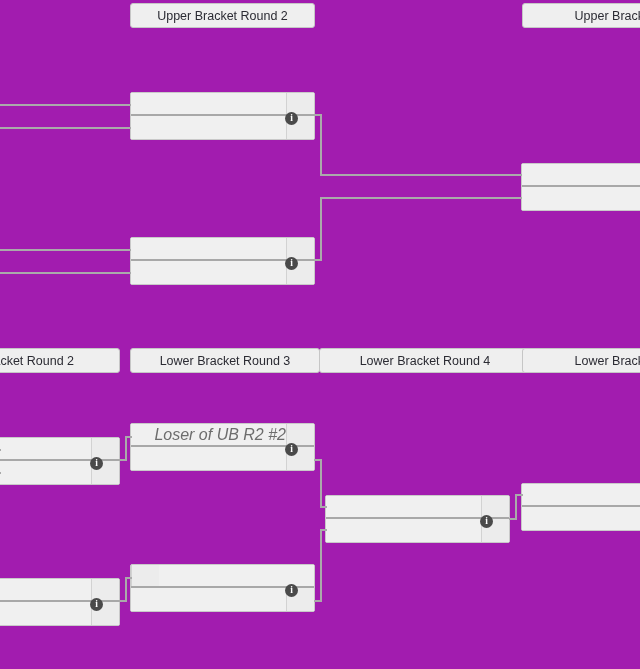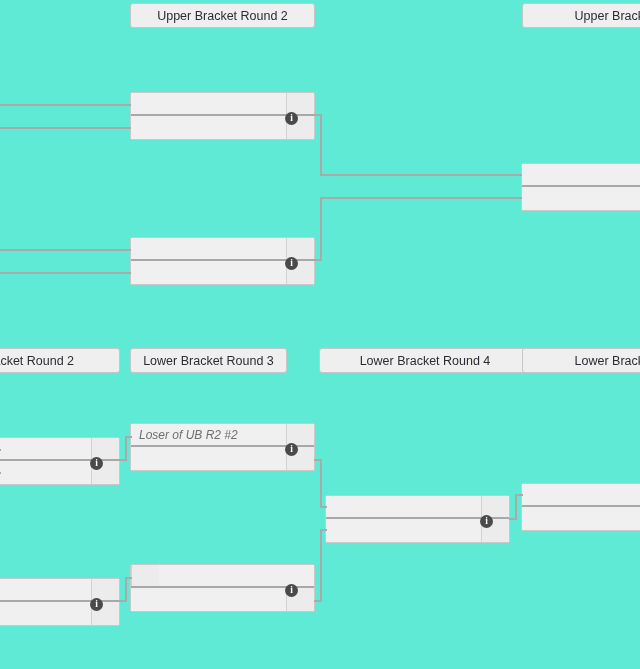--- a/index.html
+++ b/index.html
@@ -6,22 +6,23 @@
   html, body {
     margin: 0; padding: 0;
     width: 640px; height: 669px;
     background: #ffffff;
     font-family: "Liberation Sans", sans-serif;
     overflow: hidden;
   }
   #bracket-canvas {
     position: relative;
     width: 640px; height: 669px;
-    background: #5eead4;
-    overflow: hidden;
+    background: #a21caf;
+    overflow: hidden;
+    text-align: right;
   }
 
   
   .round-header {
     position: absolute;
     height: 25px;
     background: #efefef;
     border: 1px solid #c6c6c6;
     border-radius: 3px;
     display: flex;
@@ -45,21 +46,21 @@
     position: relative;
     height: 23px;
     display: flex;
     align-items: center;
     background: #f0f0f0;
   }
   .slot.top { border-bottom: 2px solid #a8a8a8; }
   .slot-name {
     flex: 1 1 auto;
     padding-left: 8px;
-    font-size: 12px;
+    font-size: 16px;
     font-style: italic;
     color: #6d6d6d;
     white-space: nowrap;
     overflow: hidden;
   }
   .slot-score {
     flex: 0 0 28px;
     height: 100%;
     border-left: 1px solid #d2d2d2;
     background: #ececec;
@@ -156,21 +157,21 @@
     <div class="slot">
       <span class="slot-name"></span>
 
     </div>
   </div>
 
   <div class="round-header" style="left:-65px; top:348px; width:185px;">
     <span>Bracket Round 2</span>
   </div>
 
-  <div class="round-header" style="left:130px; top:348px; width:157px;">
+  <div class="round-header" style="left:130px; top:348px; width:190px;">
     <span>Lower Bracket Round 3</span>
   </div>
 
   <div class="round-header" style="left:319px; top:348px; width:212px;">
     <span>Lower Bracket Round 4</span>
   </div>
 
   <div class="round-header" style="left:522px; top:348px; width:185px;">
     <span>Lower Bracket</span>
   </div>

